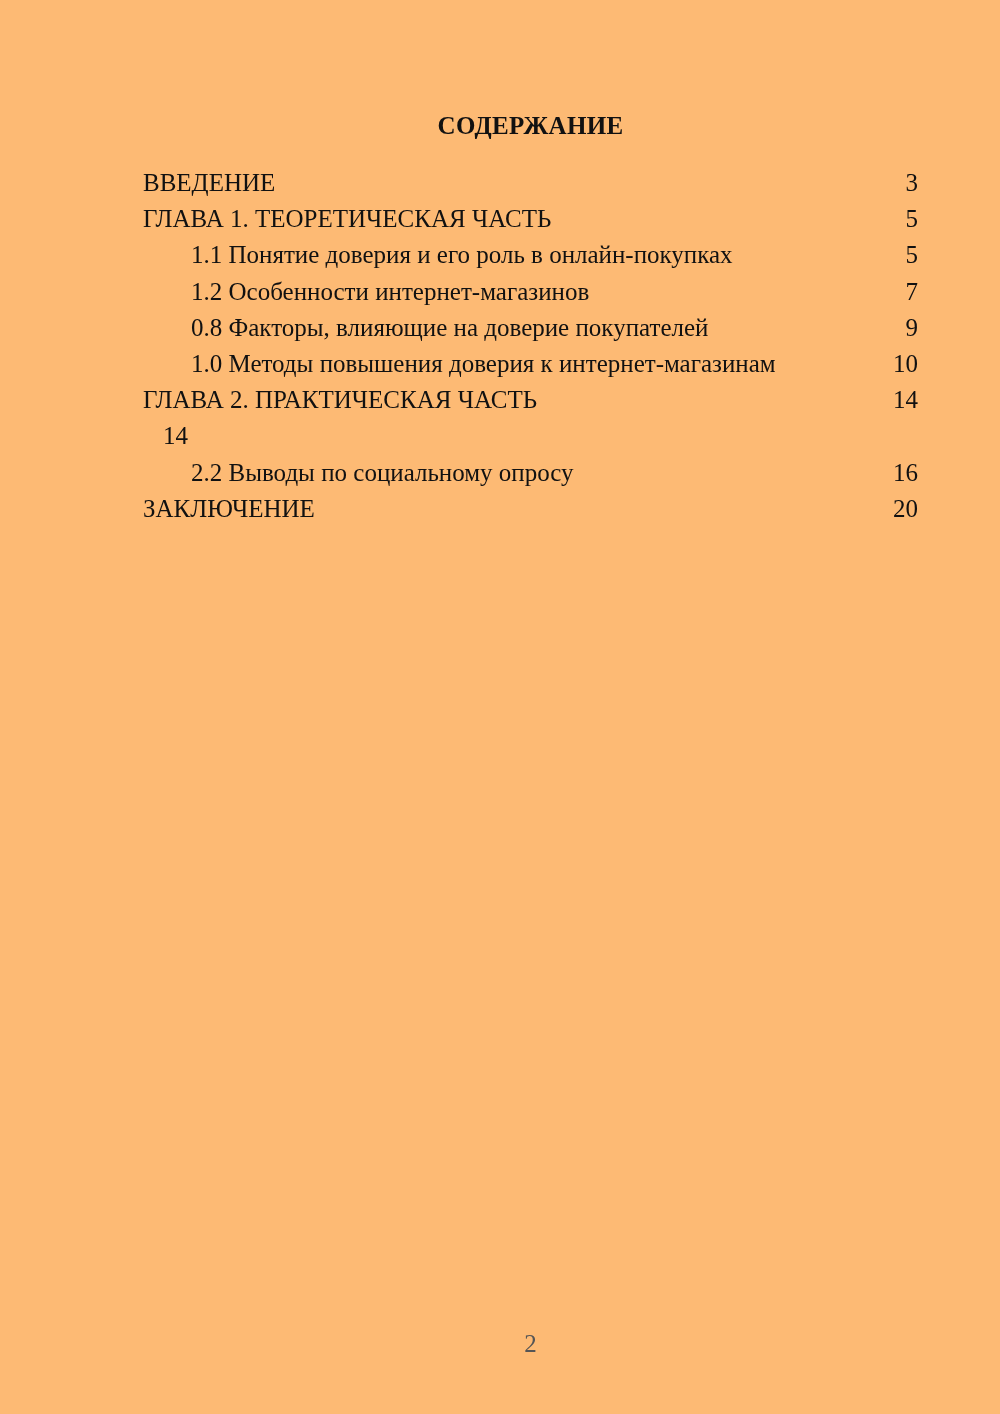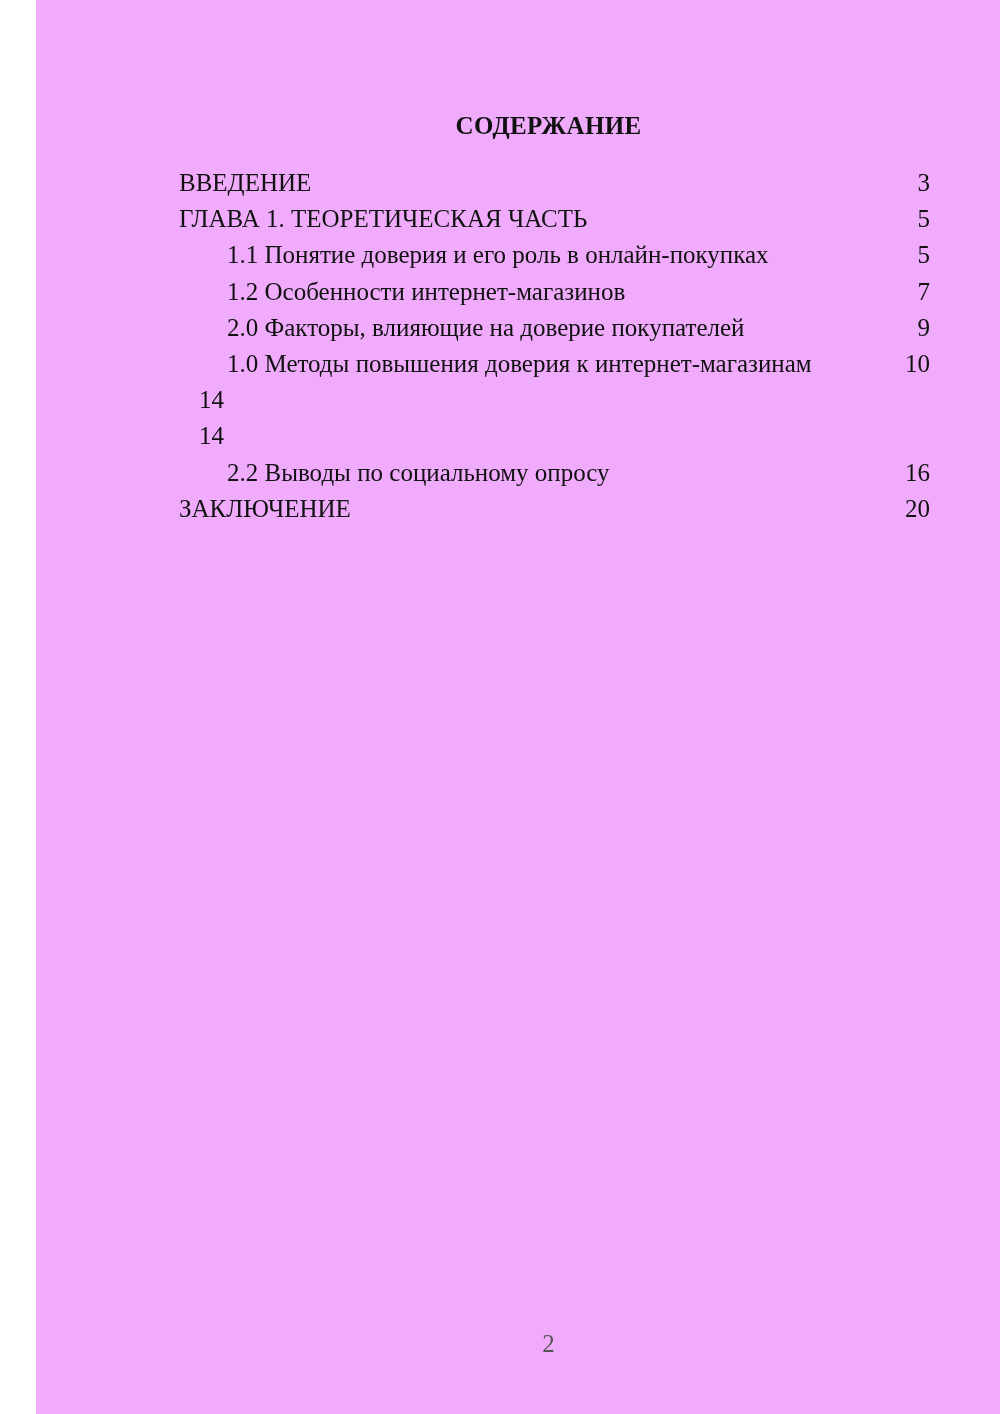--- a/index.html
+++ b/index.html
@@ -11,38 +11,37 @@
     height: 1414px;
     background: #ffffff;
     position: relative;
     overflow: hidden;
     font-family: "Liberation Serif", "DejaVu Serif", serif;
     color: #111111;
   }
   .doc-page {
     position: absolute;
     inset: 0;
-    background: #f0abfc;
-    margin-left: 36px;
+    background: #fdba74;
   }
   .doc-title {
     position: absolute;
     left: 143px;
     right: 82px;
     top: 96px;
     text-align: center;
     font-size: 25px;
     line-height: 25px;
     font-weight: bold;
     letter-spacing: 0.3px;
   }
   .toc {
     position: absolute;
     left: 143px;
-    right: 70px;
+    right: 82px;
     top: 165px;
   }
   .toc-row {
     display: flex;
     justify-content: space-between;
     align-items: baseline;
     font-size: 25px;
     line-height: 36.2px;
     white-space: nowrap;
   }
@@ -85,28 +84,29 @@
     </div>
       <div class="toc-row sub">
       <span class="toc-label">1.1 Понятие доверия и его роль в онлайн-покупках</span>
       <span class="toc-page">5</span>
     </div>
       <div class="toc-row sub">
       <span class="toc-label">1.2 Особенности интернет-магазинов</span>
       <span class="toc-page">7</span>
     </div>
       <div class="toc-row sub">
-      <span class="toc-label">2.0 Факторы, влияющие на доверие покупателей</span>
+      <span class="toc-label">0.8 Факторы, влияющие на доверие покупателей</span>
       <span class="toc-page">9</span>
     </div>
       <div class="toc-row sub">
       <span class="toc-label">1.0 Методы повышения доверия к интернет-магазинам</span>
       <span class="toc-page">10</span>
     </div>
       <div class="toc-row">
+      <span class="toc-label">ГЛАВА 2. ПРАКТИЧЕСКАЯ ЧАСТЬ</span>
       <span class="toc-page">14</span>
     </div>
       <div class="toc-row sub">
       <span class="toc-page">14</span>
     </div>
       <div class="toc-row sub">
       <span class="toc-label">2.2 Выводы по социальному опросу</span>
       <span class="toc-page">16</span>
     </div>
       <div class="toc-row">

